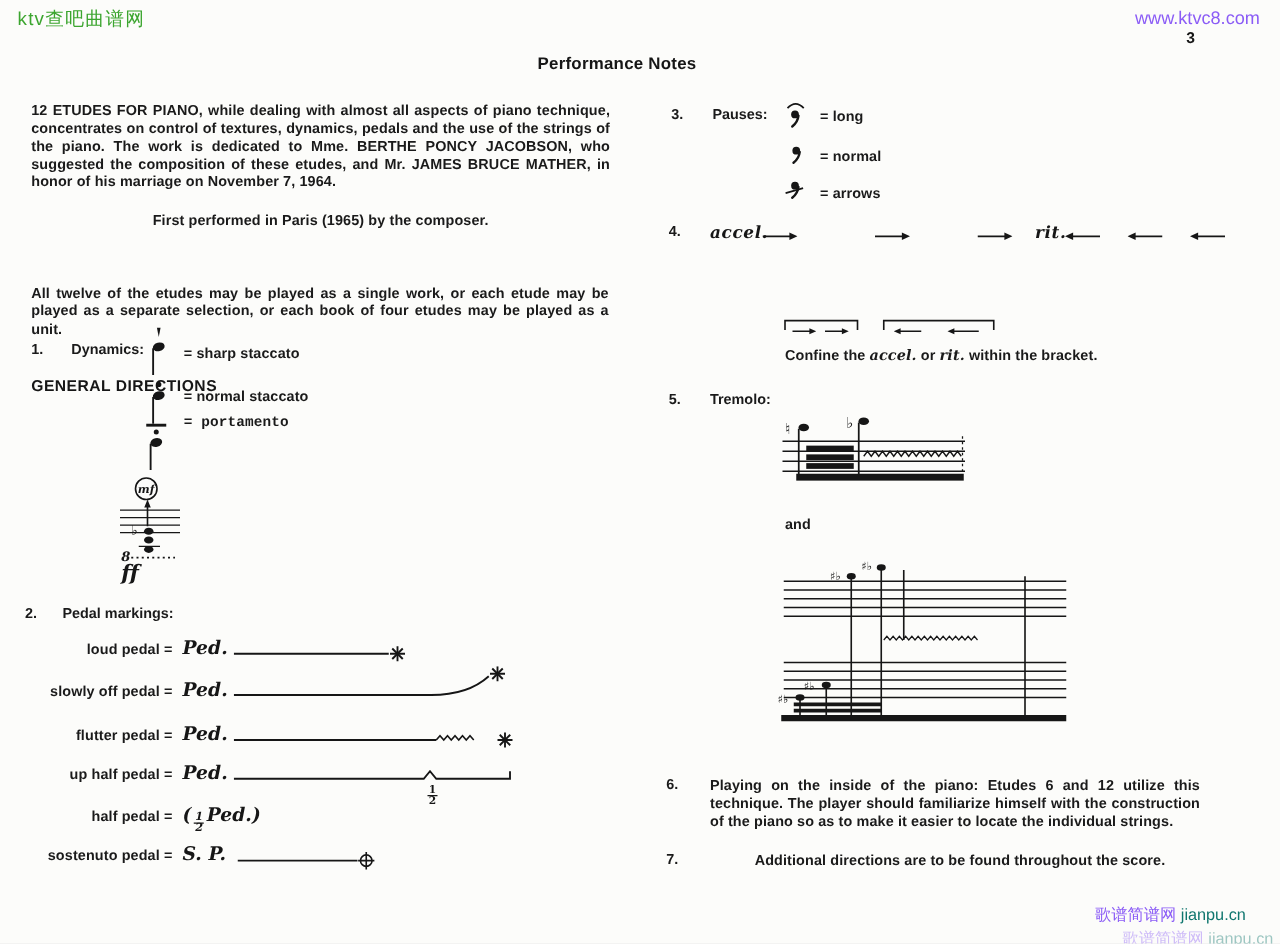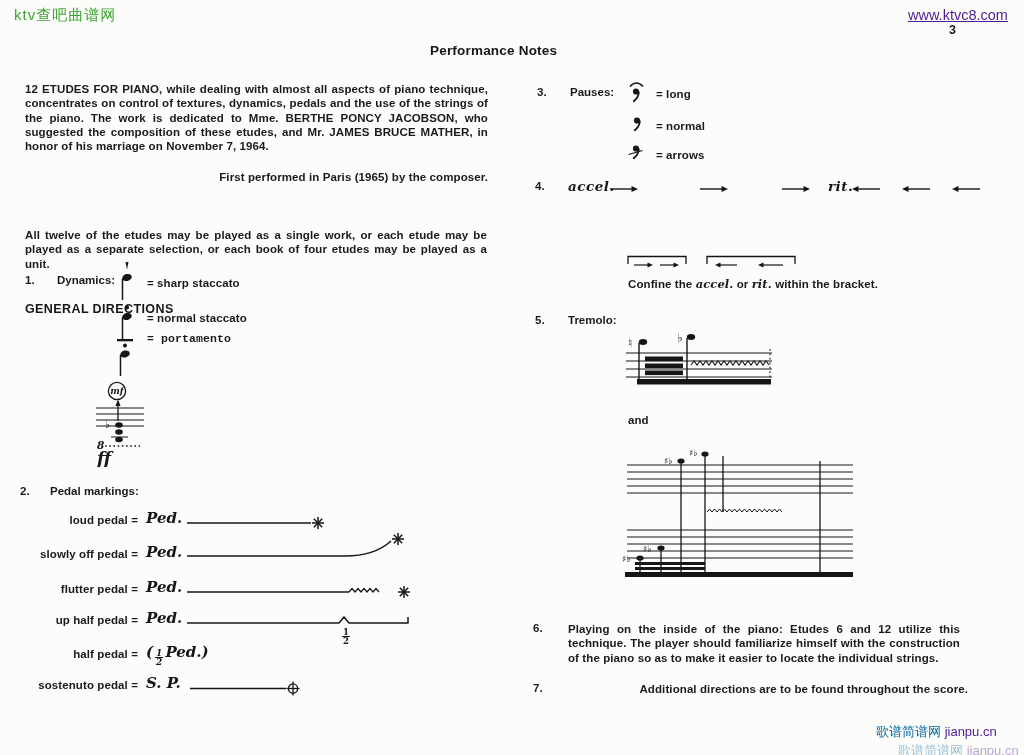--- a/index.html
+++ b/index.html
@@ -6,32 +6,32 @@
   .page {
     position:relative; width:1024px; height:755px; margin:0 auto;
     background:#fcfcfa; overflow:hidden;
     font-family:"Liberation Sans", sans-serif; color:#161616;
   }
   .abs { position:absolute; }
   .body-text {
     font-weight:bold; font-size:11.5px; line-height:14.3px;
     text-align:justify; letter-spacing:0.1px; color:#1a1a1a;
   }
-  .nojust { text-align:right; }
+  .nojust { text-align:center; }
   .num { font-weight:bold; font-size:11.5px; color:#1a1a1a; }
   .heading { font-weight:bold; font-size:12.5px; letter-spacing:0.4px; }
   .title { font-weight:bold; font-size:13.5px; letter-spacing:0.2px; }
   .serif-i { font-family:"DejaVu Serif", serif; font-style:italic; font-weight:bold; }
   .ped { font-size:15px; }
   .accel { font-size:13.5px; letter-spacing:0.5px; }
   .wm-green { color:#3ca52f; font-size:15px; letter-spacing:1px; }
-  .wm-green2 { color:#4c1d95; font-size:14.5px;text-decoration:underline; }
+  .wm-green2 { color:#8b5cf6; font-size:14.5px; }
   .wm-bottom { font-size:13px; white-space:nowrap; }
-  .wm-bottom .gray { color:#0369a1; }
-  .wm-bottom .orange { color:#4c1d95;margin-top:28px; }
+  .wm-bottom .gray { color:#8b5cf6; }
+  .wm-bottom .orange { color:#0f766e;margin-top:28px; }
   .pagenum { font-weight:bold; font-size:12.5px; }
   .sfrac { display:inline-flex; flex-direction:column; align-items:center;
     font-family:"DejaVu Serif", serif; font-weight:bold; font-size:8.5px; line-height:8px;
     vertical-align:-2px; margin:0 2px; }
   .sfrac .fn { border-bottom:1.1px solid #161616; padding:0 1px; }
   svg { display:block; }
   svg .ink { fill:#161616; }
   svg .stk { stroke:#161616; fill:none; }
   .i-seg { font-family:"DejaVu Serif", serif; font-style:italic; font-weight:bold; font-size:11.5px; }
 </style>

